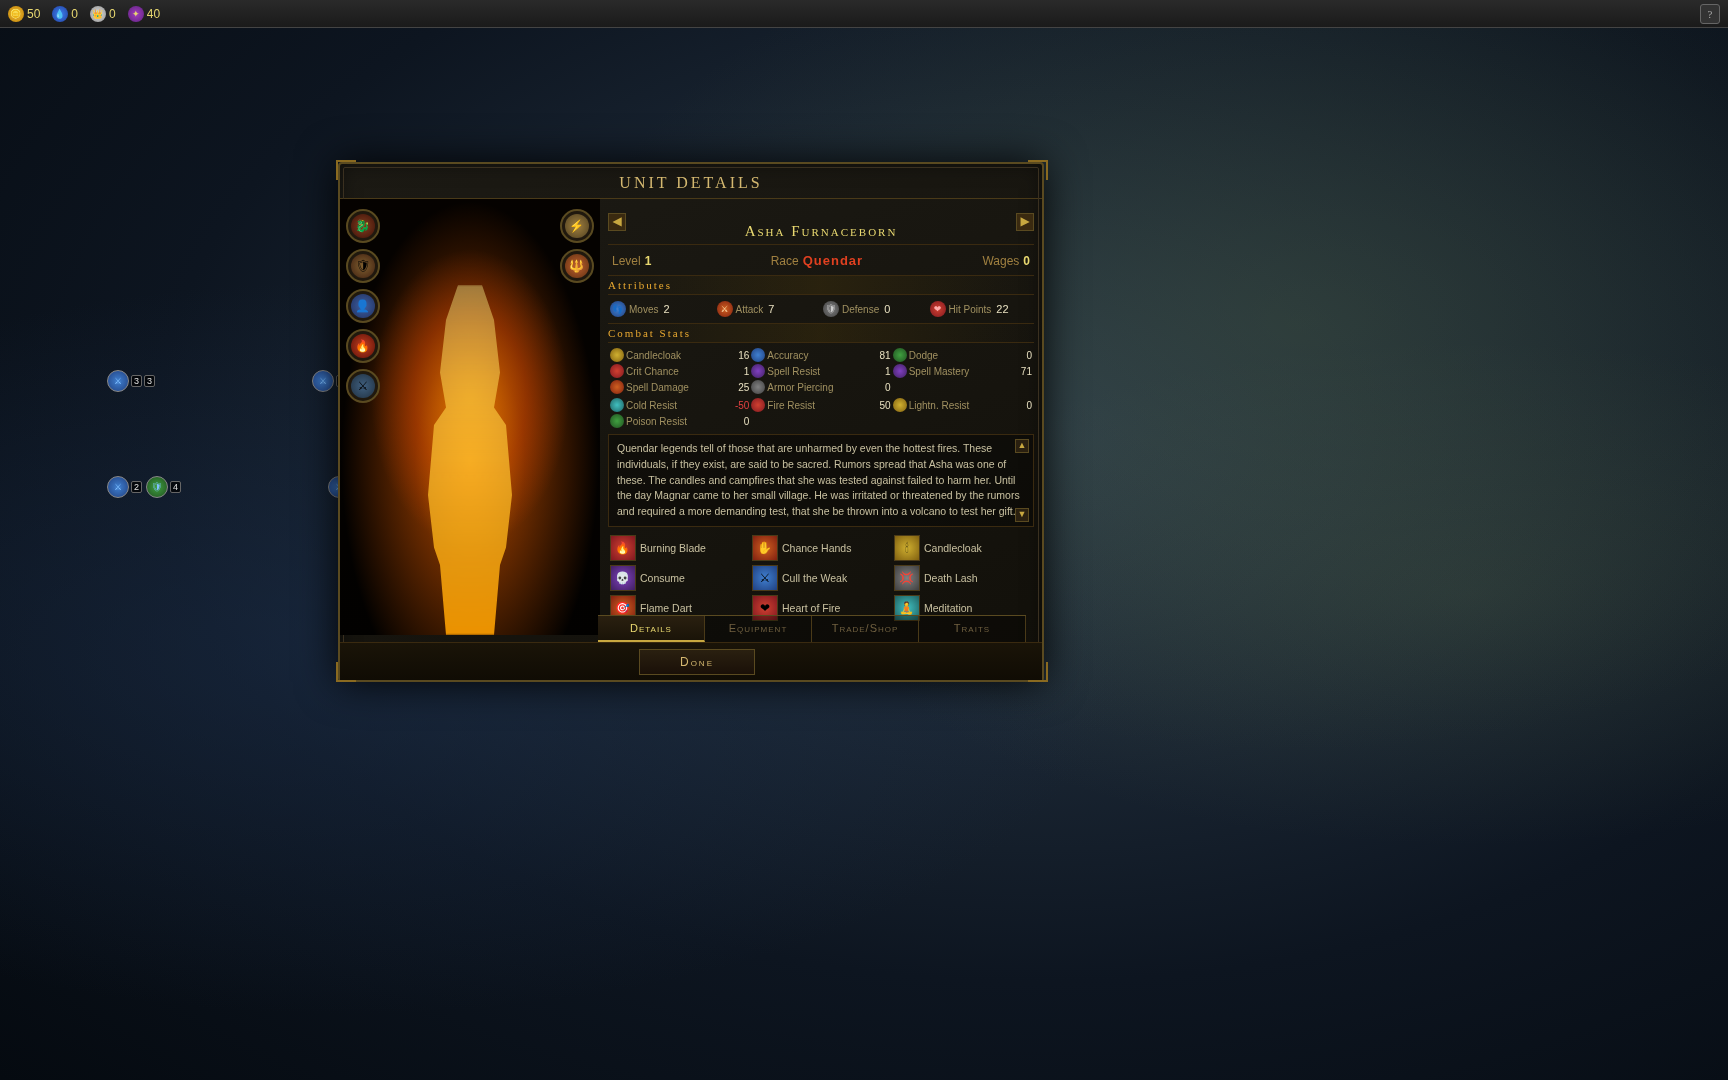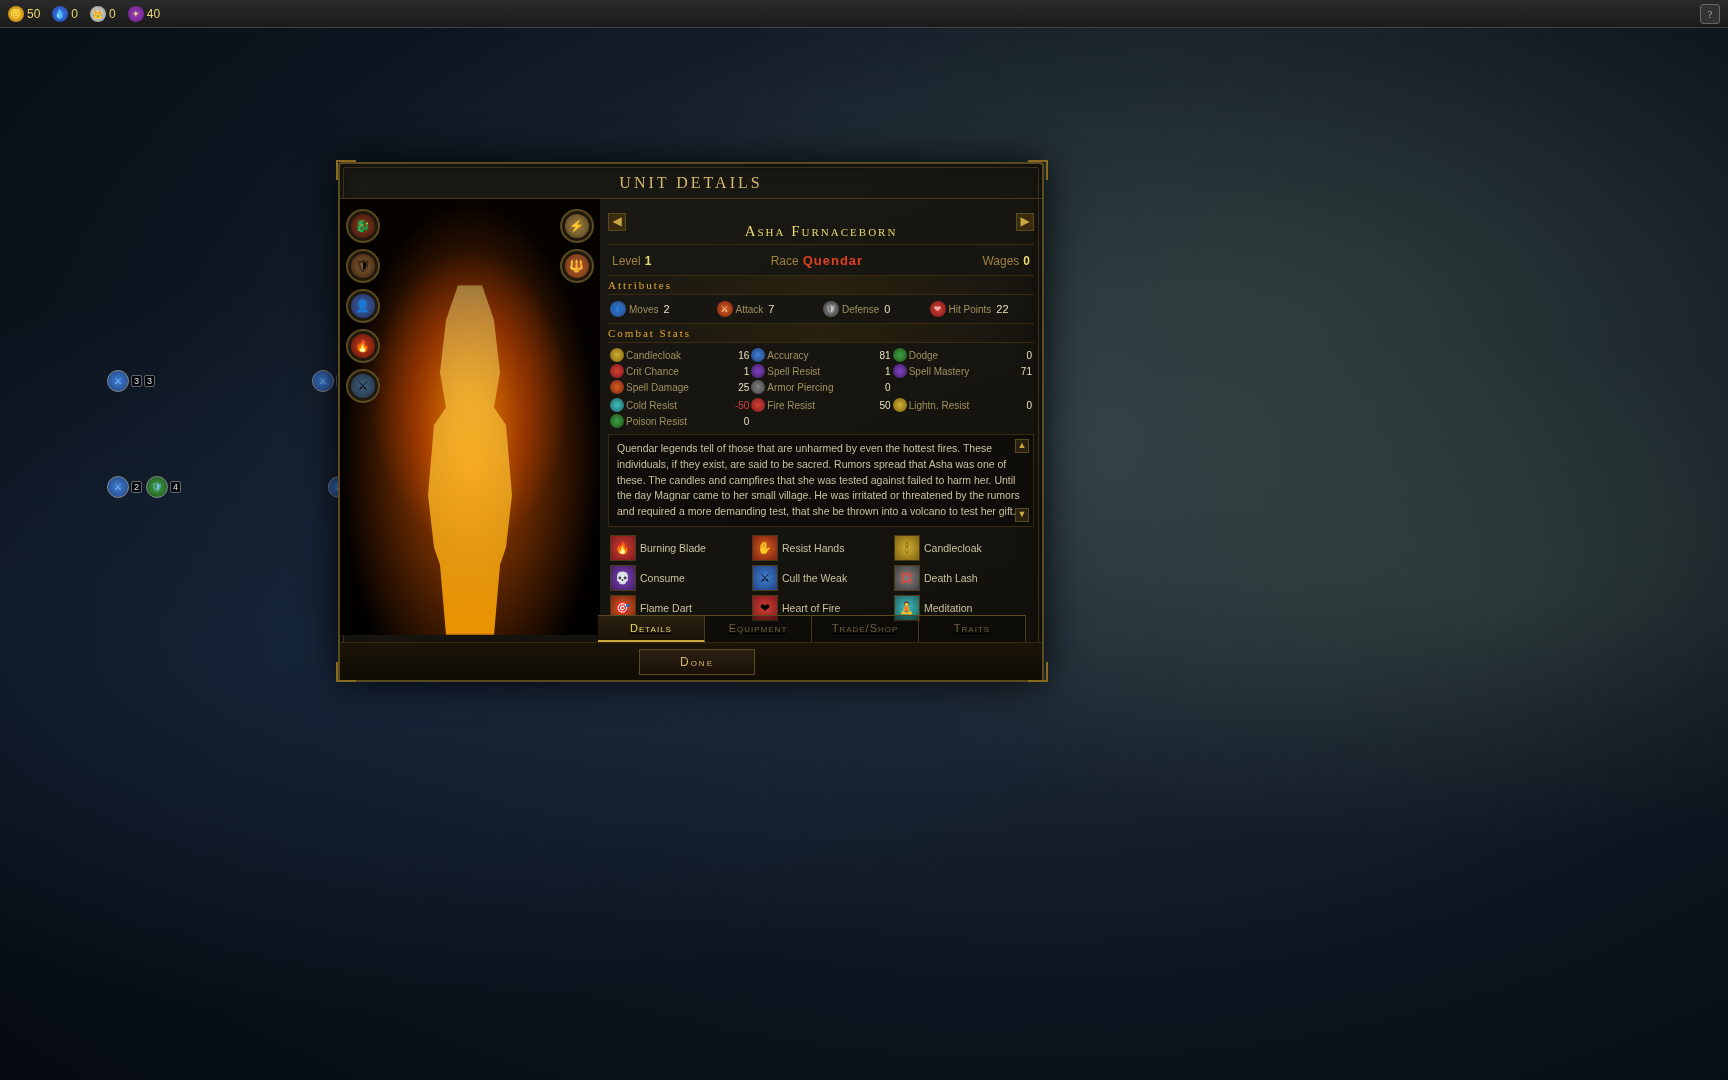--- a/index.html
+++ b/index.html
@@ -381,21 +381,20 @@
     }
 
     
     .dialog-tabs {
       position: absolute;
       bottom: 38px;
       left: 258px;
       right: 16px;
       display: flex;
       border-top: 1px solid #5a4a20;
-      text-decoration: underline;
     }
     .tab-btn {
       flex: 1;
       padding: 6px 4px;
       text-align: center;
       font-size: 11px;
       letter-spacing: 1px;
       font-variant: small-caps;
       cursor: pointer;
       border-right: 1px solid #4a3a18;
@@ -713,21 +712,21 @@
       </div>
 
 
       <div class="spells-grid" id="spells-container">
       <div class="spell-item">
             <div class="spell-icon icon-red">🔥</div>
             <span class="spell-name">Burning Blade</span>
           </div>
           <div class="spell-item">
             <div class="spell-icon icon-orange">✋</div>
-            <span class="spell-name">Resist Hands</span>
+            <span class="spell-name">Chance Hands</span>
           </div>
           <div class="spell-item">
             <div class="spell-icon icon-yellow">🕯</div>
             <span class="spell-name">Candlecloak</span>
           </div>
           <div class="spell-item">
             <div class="spell-icon icon-purple">💀</div>
             <span class="spell-name">Consume</span>
           </div>
           <div class="spell-item">

